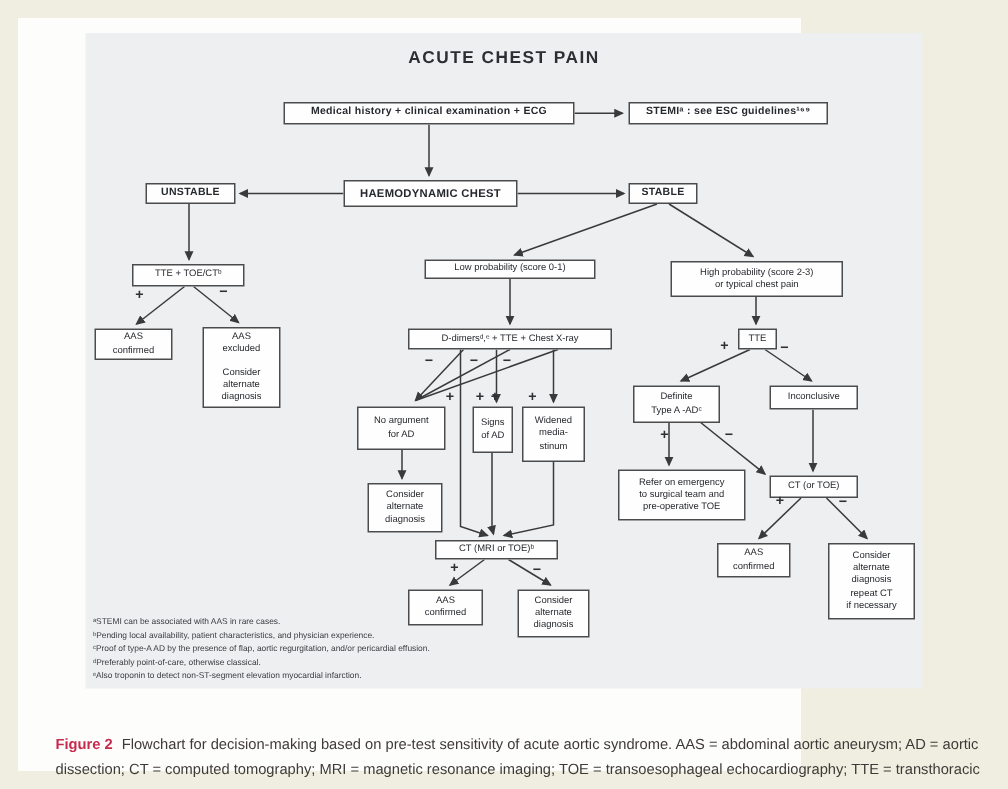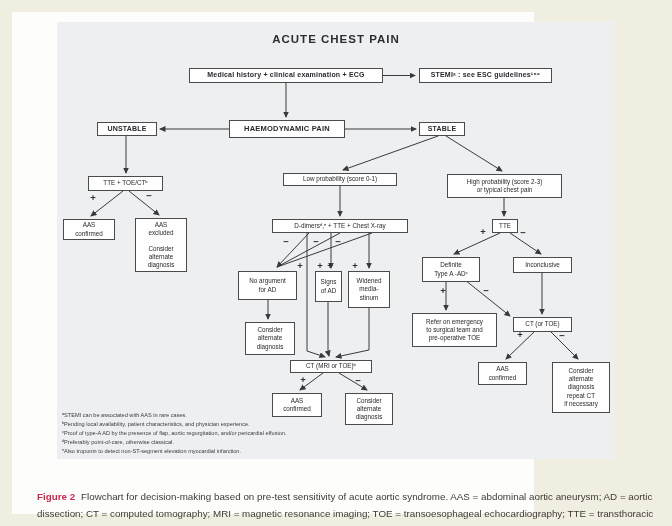--- a/index.html
+++ b/index.html
@@ -123,21 +123,21 @@
         </g>
       <g>
           <line class="wire" x1="494" y1="310" x2="521" y2="337" marker-end="url(#ah)"></line>
         </g>
     </svg>
 
     <div class="fig-title">ACUTE CHEST PAIN</div>
 
     <div class="b bold" style="left:132px;top:46px;width:194px;height:15px;">Medical history + clinical examination + ECG</div>
     <div class="b bold" style="left:362px;top:46px;width:133px;height:15px;">STEMIᵃ : see ESC guidelines¹⁶⁹</div>
-    <div class="b bold" style="left:172px;top:98px;width:116px;height:18px;font-size:7.5px;">HAEMODYNAMIC PAIN</div>
+    <div class="b bold" style="left:172px;top:98px;width:116px;height:18px;font-size:7.5px;">HAEMODYNAMIC CHEST</div>
     <div class="b bold" style="left:40px;top:100px;width:60px;height:14px;">UNSTABLE</div>
     <div class="b bold" style="left:362px;top:100px;width:46px;height:14px;">STABLE</div>
     <div class="b" style="left:31px;top:154px;width:75px;height:15px;">TTE + TOE/CTᵇ</div>
     <div class="b" style="left:6px;top:197px;width:52px;height:21px;">AAS
 confirmed</div>
     <div class="b" style="left:78px;top:196px;width:52px;height:54px;">AAS
 excluded
 
 Consider
 alternate

